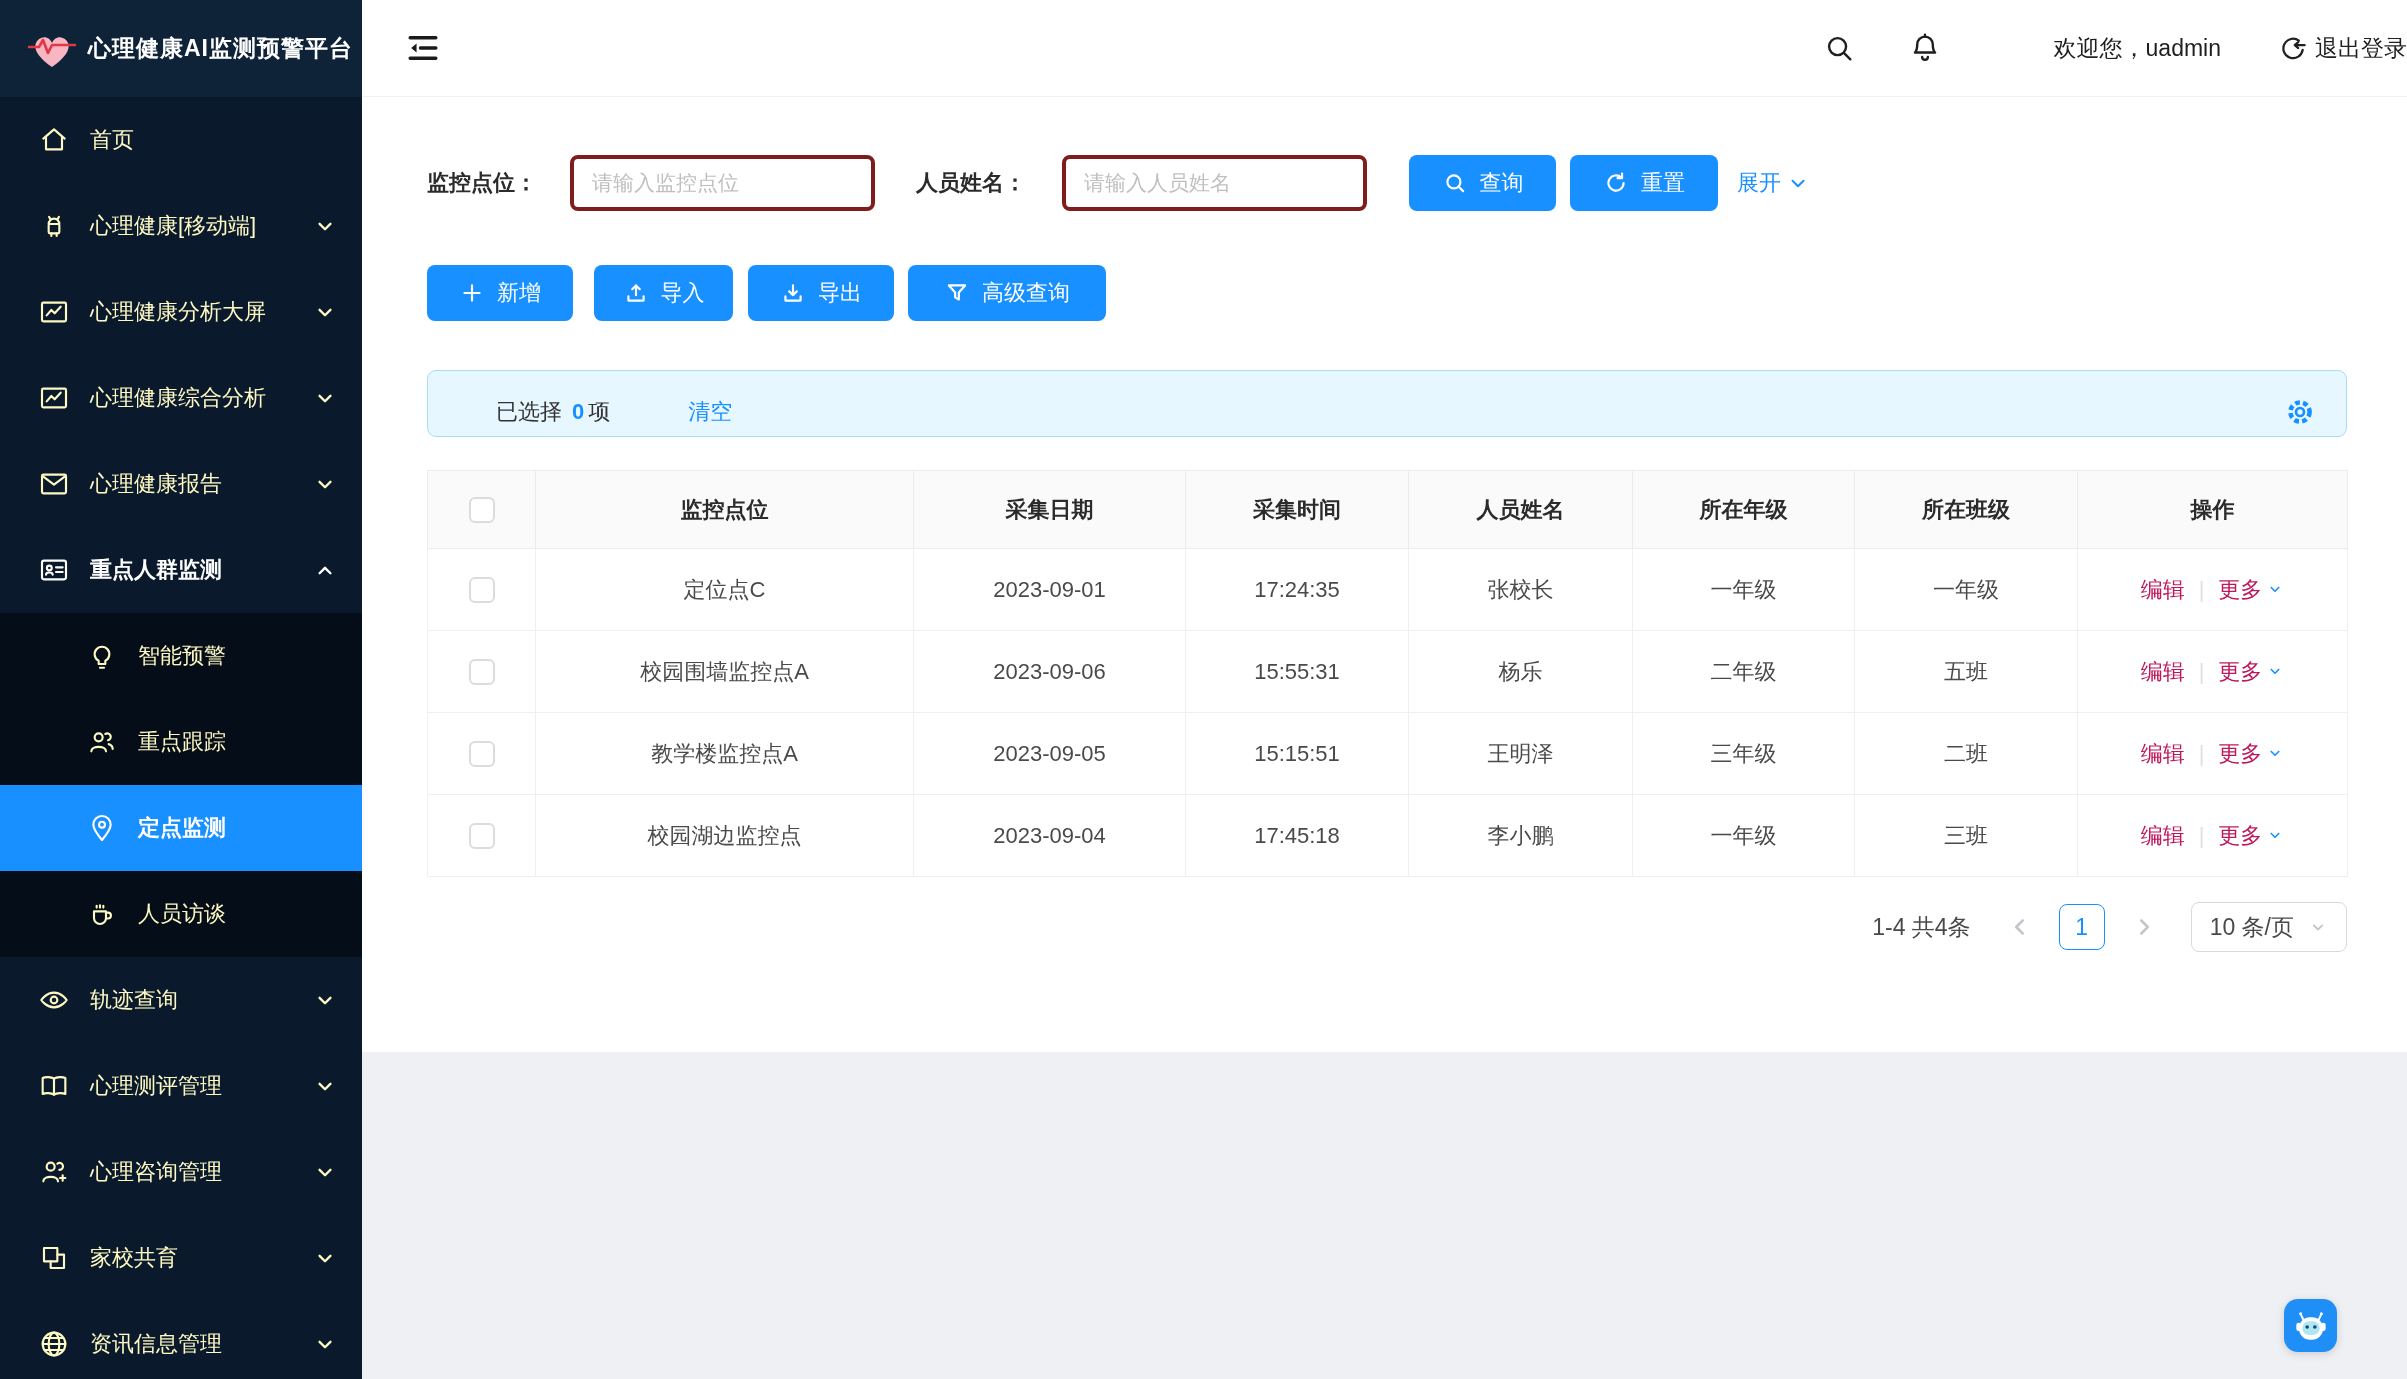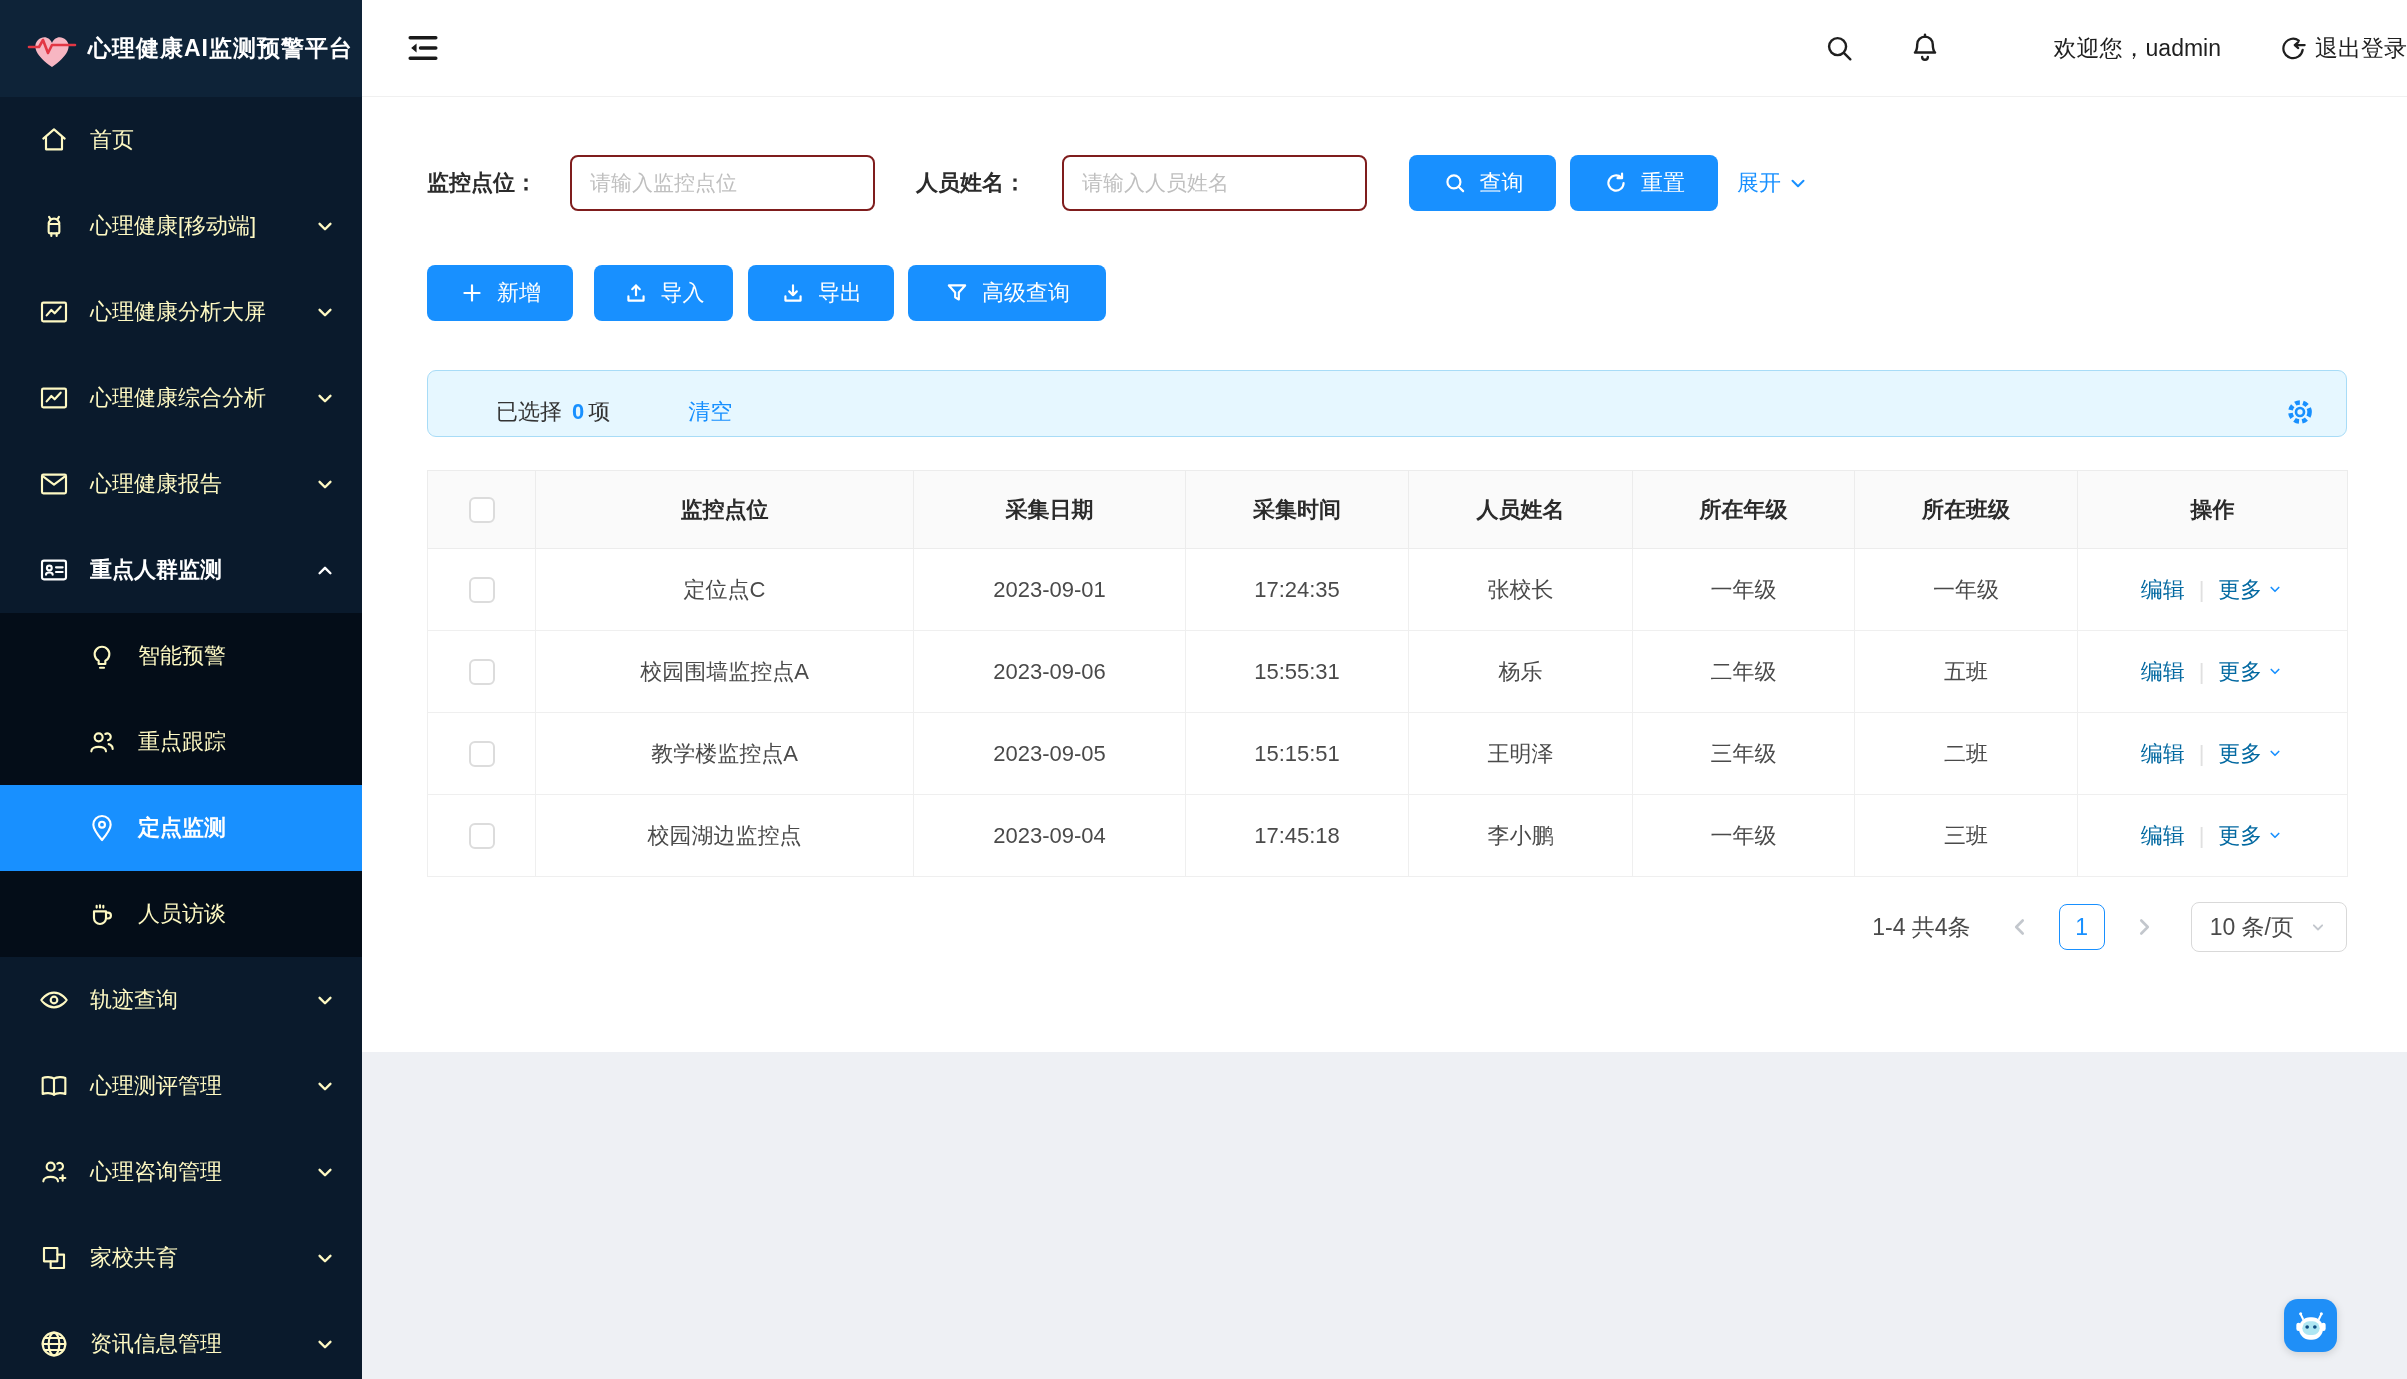--- a/index.html
+++ b/index.html
@@ -46,21 +46,21 @@
   .logout svg { width:28px; height:28px; fill:none; stroke:currentColor; stroke-width:1.9;
     stroke-linecap:round; stroke-linejoin:round; }
 
   
   .main { position:absolute; left:362px; top:97px; right:0; bottom:0; background:#eef0f4; }
   .card { position:absolute; left:0; top:0; width:100%; height:955px; background:#ffffff; }
 
   .filter-label { position:absolute; font-size:22px; font-weight:bold; color:#2b2b2b;
     top:58px; height:56px; line-height:56px; }
   .filter-input { position:absolute; top:58px; height:56px; width:305px;
-    border:2px solid #7f1d1d; border-radius:8px; padding:0 18px; font-size:21px;
+    border:4px solid #7f1d1d; border-radius:8px; padding:0 18px; font-size:21px;
     color:#333; outline:none; font-family:"Liberation Sans", sans-serif; background:#fff; }
   .filter-input::placeholder { color:#bfbfbf; }
 
   .btn { background:#1890ff; color:#fff; border:none; border-radius:8px; font-size:22px;
     display:flex; align-items:center; justify-content:center; gap:12px; cursor:pointer;
     position:absolute; font-family:"Liberation Sans", sans-serif; }
   .btn svg { width:26px; height:26px; fill:none; stroke:#ffffff; stroke-width:2;
     stroke-linecap:round; stroke-linejoin:round; }
   .expand-link { position:absolute; left:1375px; top:58px; height:56px; display:flex;
     align-items:center; gap:6px; color:#1890ff; font-size:22px; cursor:pointer; }
@@ -77,21 +77,21 @@
 
   .table-wrap { position:absolute; left:65px; top:373px; width:1920px; }
   table.data { border-collapse:collapse; width:1920px; table-layout:fixed; font-size:22px; }
   table.data th { background:#fafafa; height:78px; font-weight:bold; color:#2b2b2b;
     border:1px solid #ececec; text-align:center; }
   table.data td { height:82px; color:#4a4a4a; border:1px solid #efefef; text-align:center;
     background:#fff; }
   .cb { display:inline-block; width:26px; height:26px; border:2px solid #dcdcdc;
     border-radius:6px; background:#fff; cursor:pointer; vertical-align:middle; }
   .op { white-space:nowrap; }
-  .op .lnk { color:#0369a1; cursor:pointer; }
+  .op .lnk { color:#be185d; cursor:pointer; }
   .op .sep { color:#e0e0e0; margin:0 14px; }
   .more-chev { display:inline-block; vertical-align:middle; margin-left:4px; }
   .more-chev svg { width:18px; height:18px; fill:none; stroke:#1890ff; stroke-width:2.2;
     stroke-linecap:round; stroke-linejoin:round; display:inline; }
 
   .pagination { position:absolute; top:804px; right:60px; height:52px; display:flex;
     align-items:center; font-size:23px; color:#4a4a4a; }
   .pg-arrow { width:26px; height:26px; color:#c3c7cd; cursor:pointer; }
   .pg-arrow svg { width:26px; height:26px; fill:none; stroke:currentColor; stroke-width:2.4;
     stroke-linecap:round; stroke-linejoin:round; }

